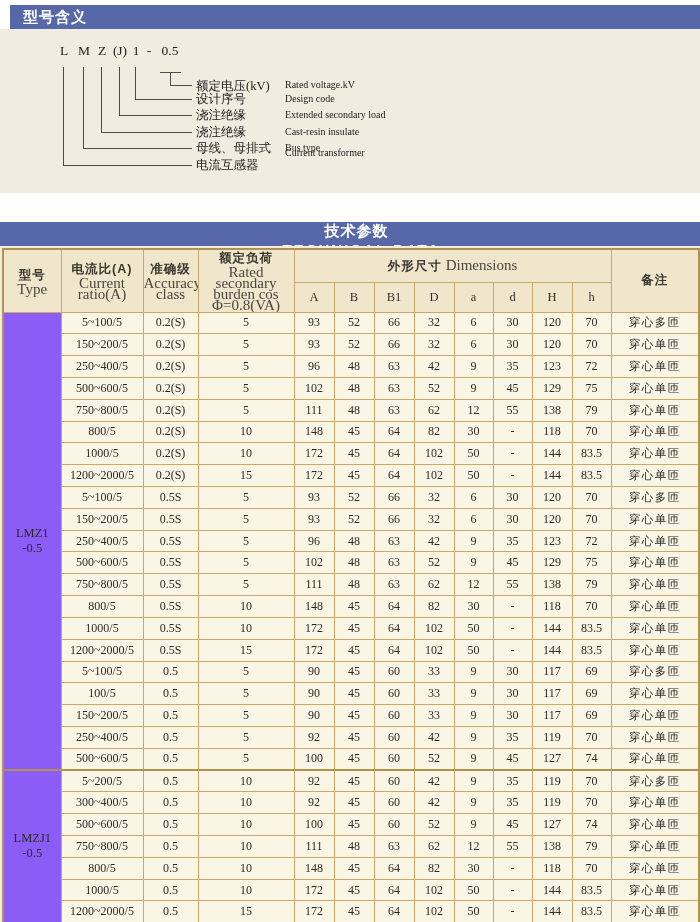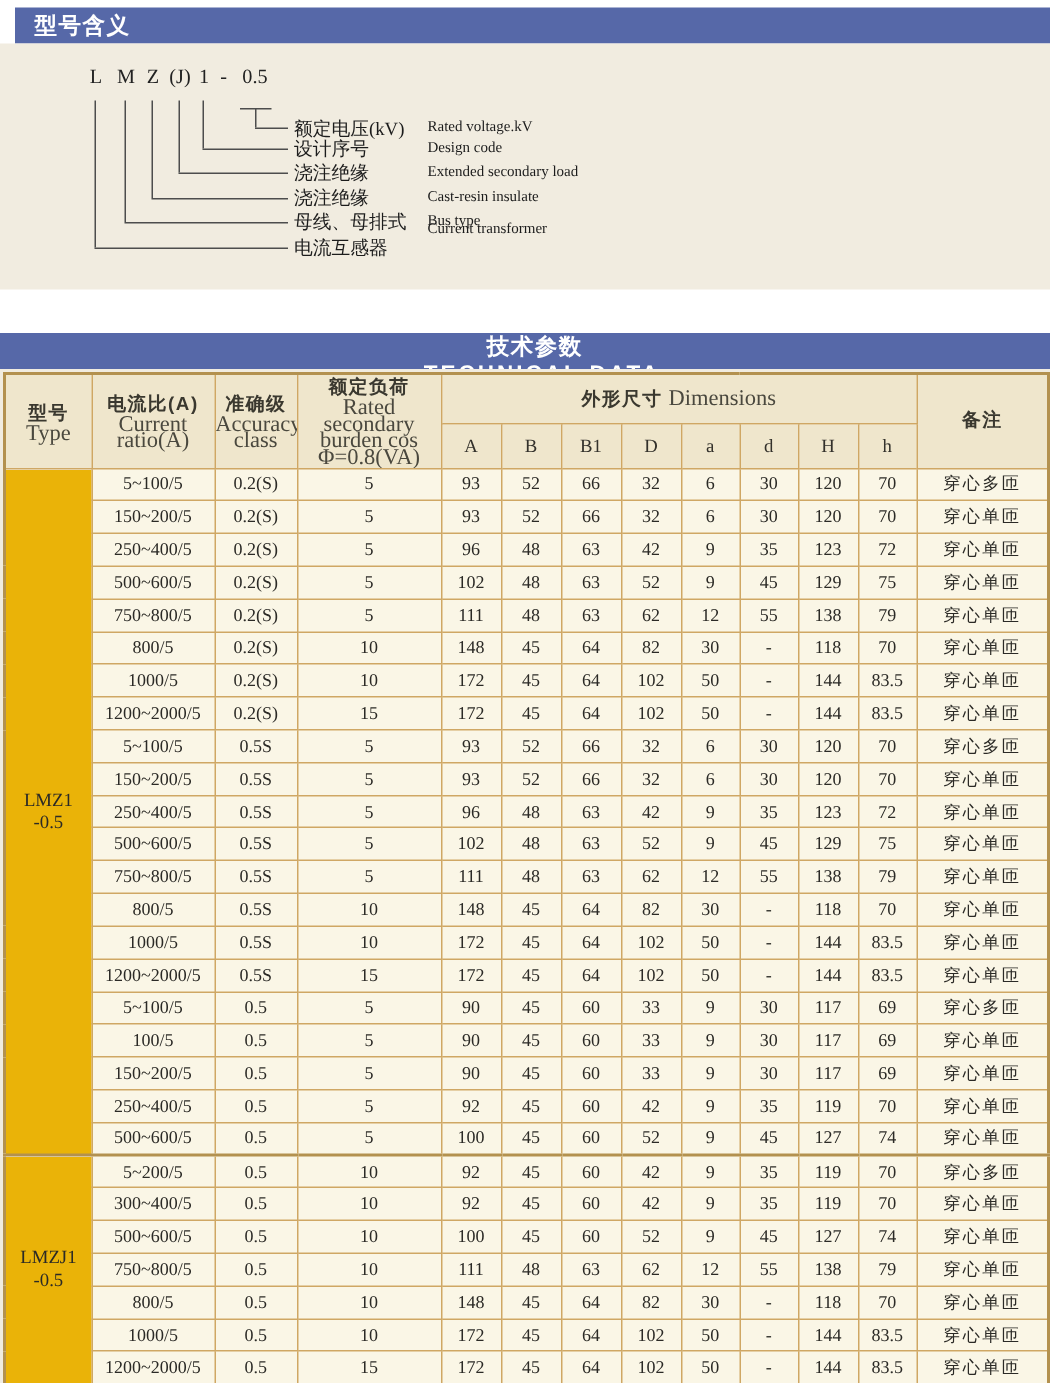--- a/index.html
+++ b/index.html
@@ -58,21 +58,21 @@
     font-family:"Liberation Sans","DejaVu Sans",sans-serif;
     font-size:12.5px; font-weight:bold; color:#3a382f; letter-spacing:1px;
   }
   .hen { font-size:15px; color:#4a483e; line-height:11px; }
   .dimletter { font-size:12.5px; color:#33312b; }
   tbody td {
     height:21.82px; font-size:12px; color:#2b2a26;
   }
   td.remark { font-size:11.5px; letter-spacing:1.5px; }
   td.type-cell {
-    background:#eab308; font-size:12.5px; line-height:15px; color:#2b2a26;
+    background:#8b5cf6; font-size:12.5px; line-height:15px; color:#2b2a26;
   }
   tr.group-start td { border-top:2px solid #b3914f;text-align:center; }
 </style>
 </head>
 <body>
 
 <div class="page">
 
   <div class="bar bar1">
     <span>型号含义</span>

